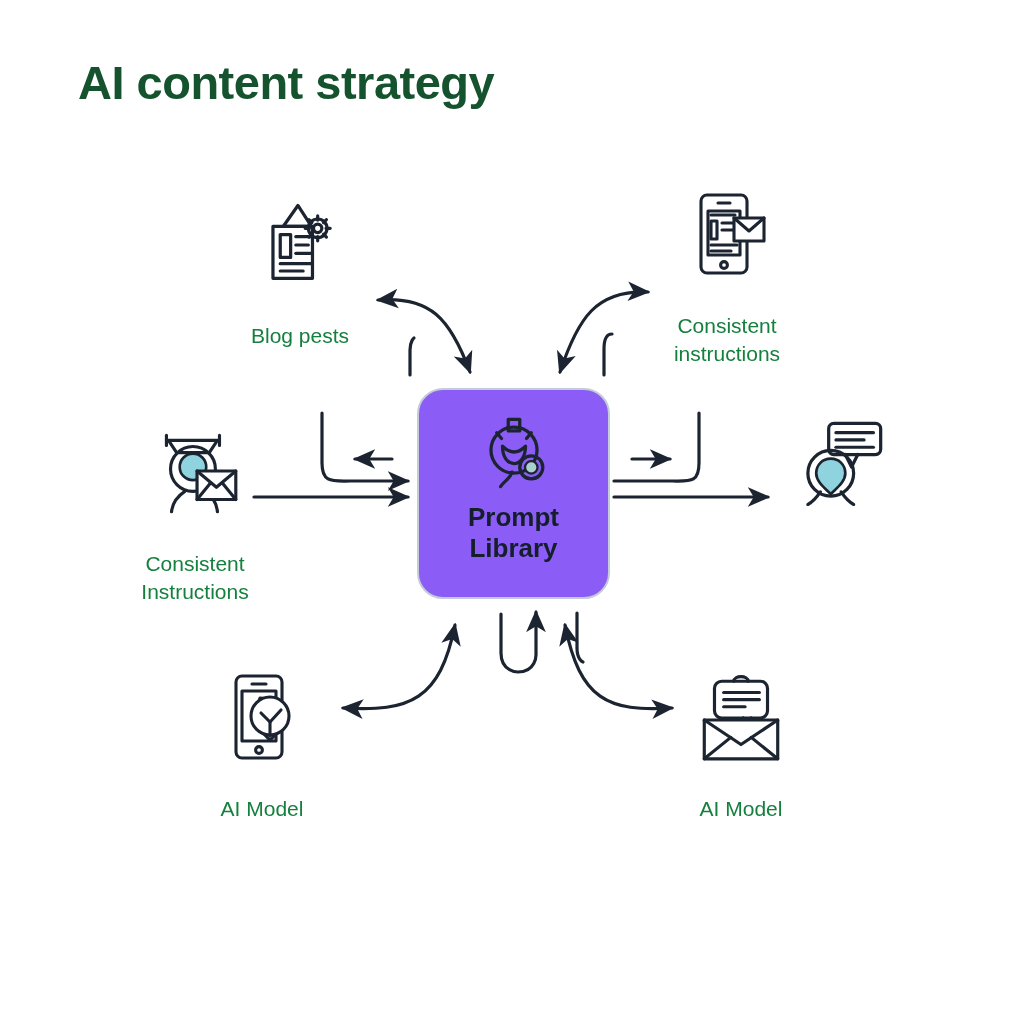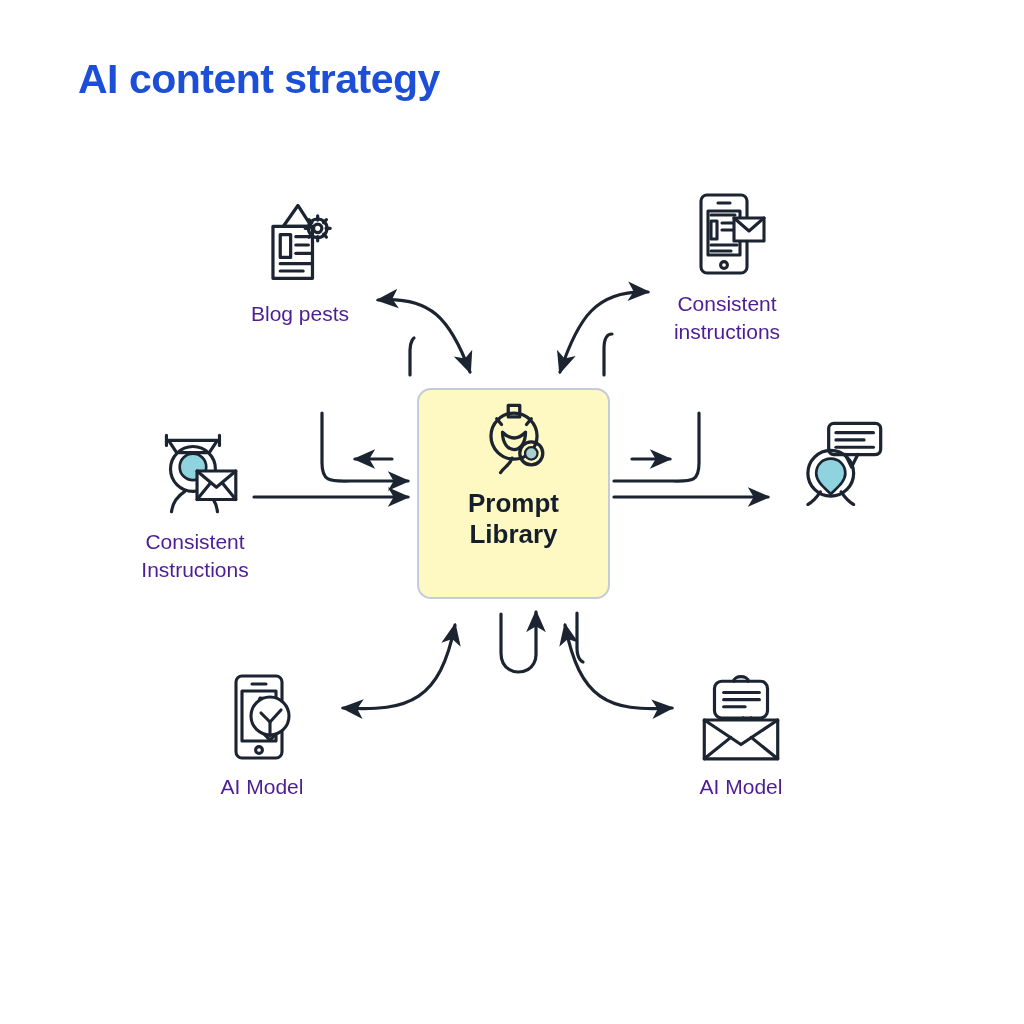--- a/index.html
+++ b/index.html
@@ -18,24 +18,24 @@
   #canvas {
     position: relative;
     width: 1024px;
     height: 1024px;
     background: #ffffff;
   }
   #title {
     position: absolute;
     left: 78px;
     top: 57px;
-    font-size: 41px;
+    font-size: 47px;
     font-weight: 700;
     letter-spacing: -0.5px;
-    color: #1d4ed8;
+    color: #14532d;
     line-height: 1.1;
     white-space: nowrap;
   }
   #connectors {
     position: absolute;
     left: 0;
     top: 0;
     width: 1024px;
     height: 1024px;
   }
@@ -47,49 +47,50 @@
     width: 200px;
   }
   .node .icon-wrap {
     width: 110px;
     height: 110px;
     display: flex;
     align-items: center;
     justify-content: center;
   }
   .node .node-label {
-    margin-top: 0;
+    margin-top: 22px;
     font-size: 21px;
     line-height: 1.34;
     text-align: center;
-    color: #4c1d95;
+    color: #15803d;
     white-space: pre-line;
   }
   
   #node-blog-posts          { left: 200px; top: 190px; }
   #node-consistent-top      { left: 627px; top: 180px; }
   #node-consistent-left     { left: 95px;  top: 418px; }
   #node-unified-voice       { left: 737px; top: 412px; }
   #node-ai-model-left       { left: 162px; top: 663px; }
   #node-ai-model-right      { left: 641px; top: 663px; }
 
   
   #hub {
     position: absolute;
     left: 417px;
     top: 388px;
     width: 193px;
     height: 211px;
     border: 2px solid #c3ccd8;
-    border-radius: 14px;
-    background: #fef9c3;
+    border-radius: 26px;
+    background: #8b5cf6;
     display: flex;
     flex-direction: column;
     align-items: center;
     justify-content: flex-start;
+    padding-top: 14px;
     box-sizing: border-box;
   }
   #hub .hub-icon {
     width: 96px;
     height: 96px;
     display: flex;
     align-items: center;
     justify-content: center;
   }
   #hub .hub-label {

